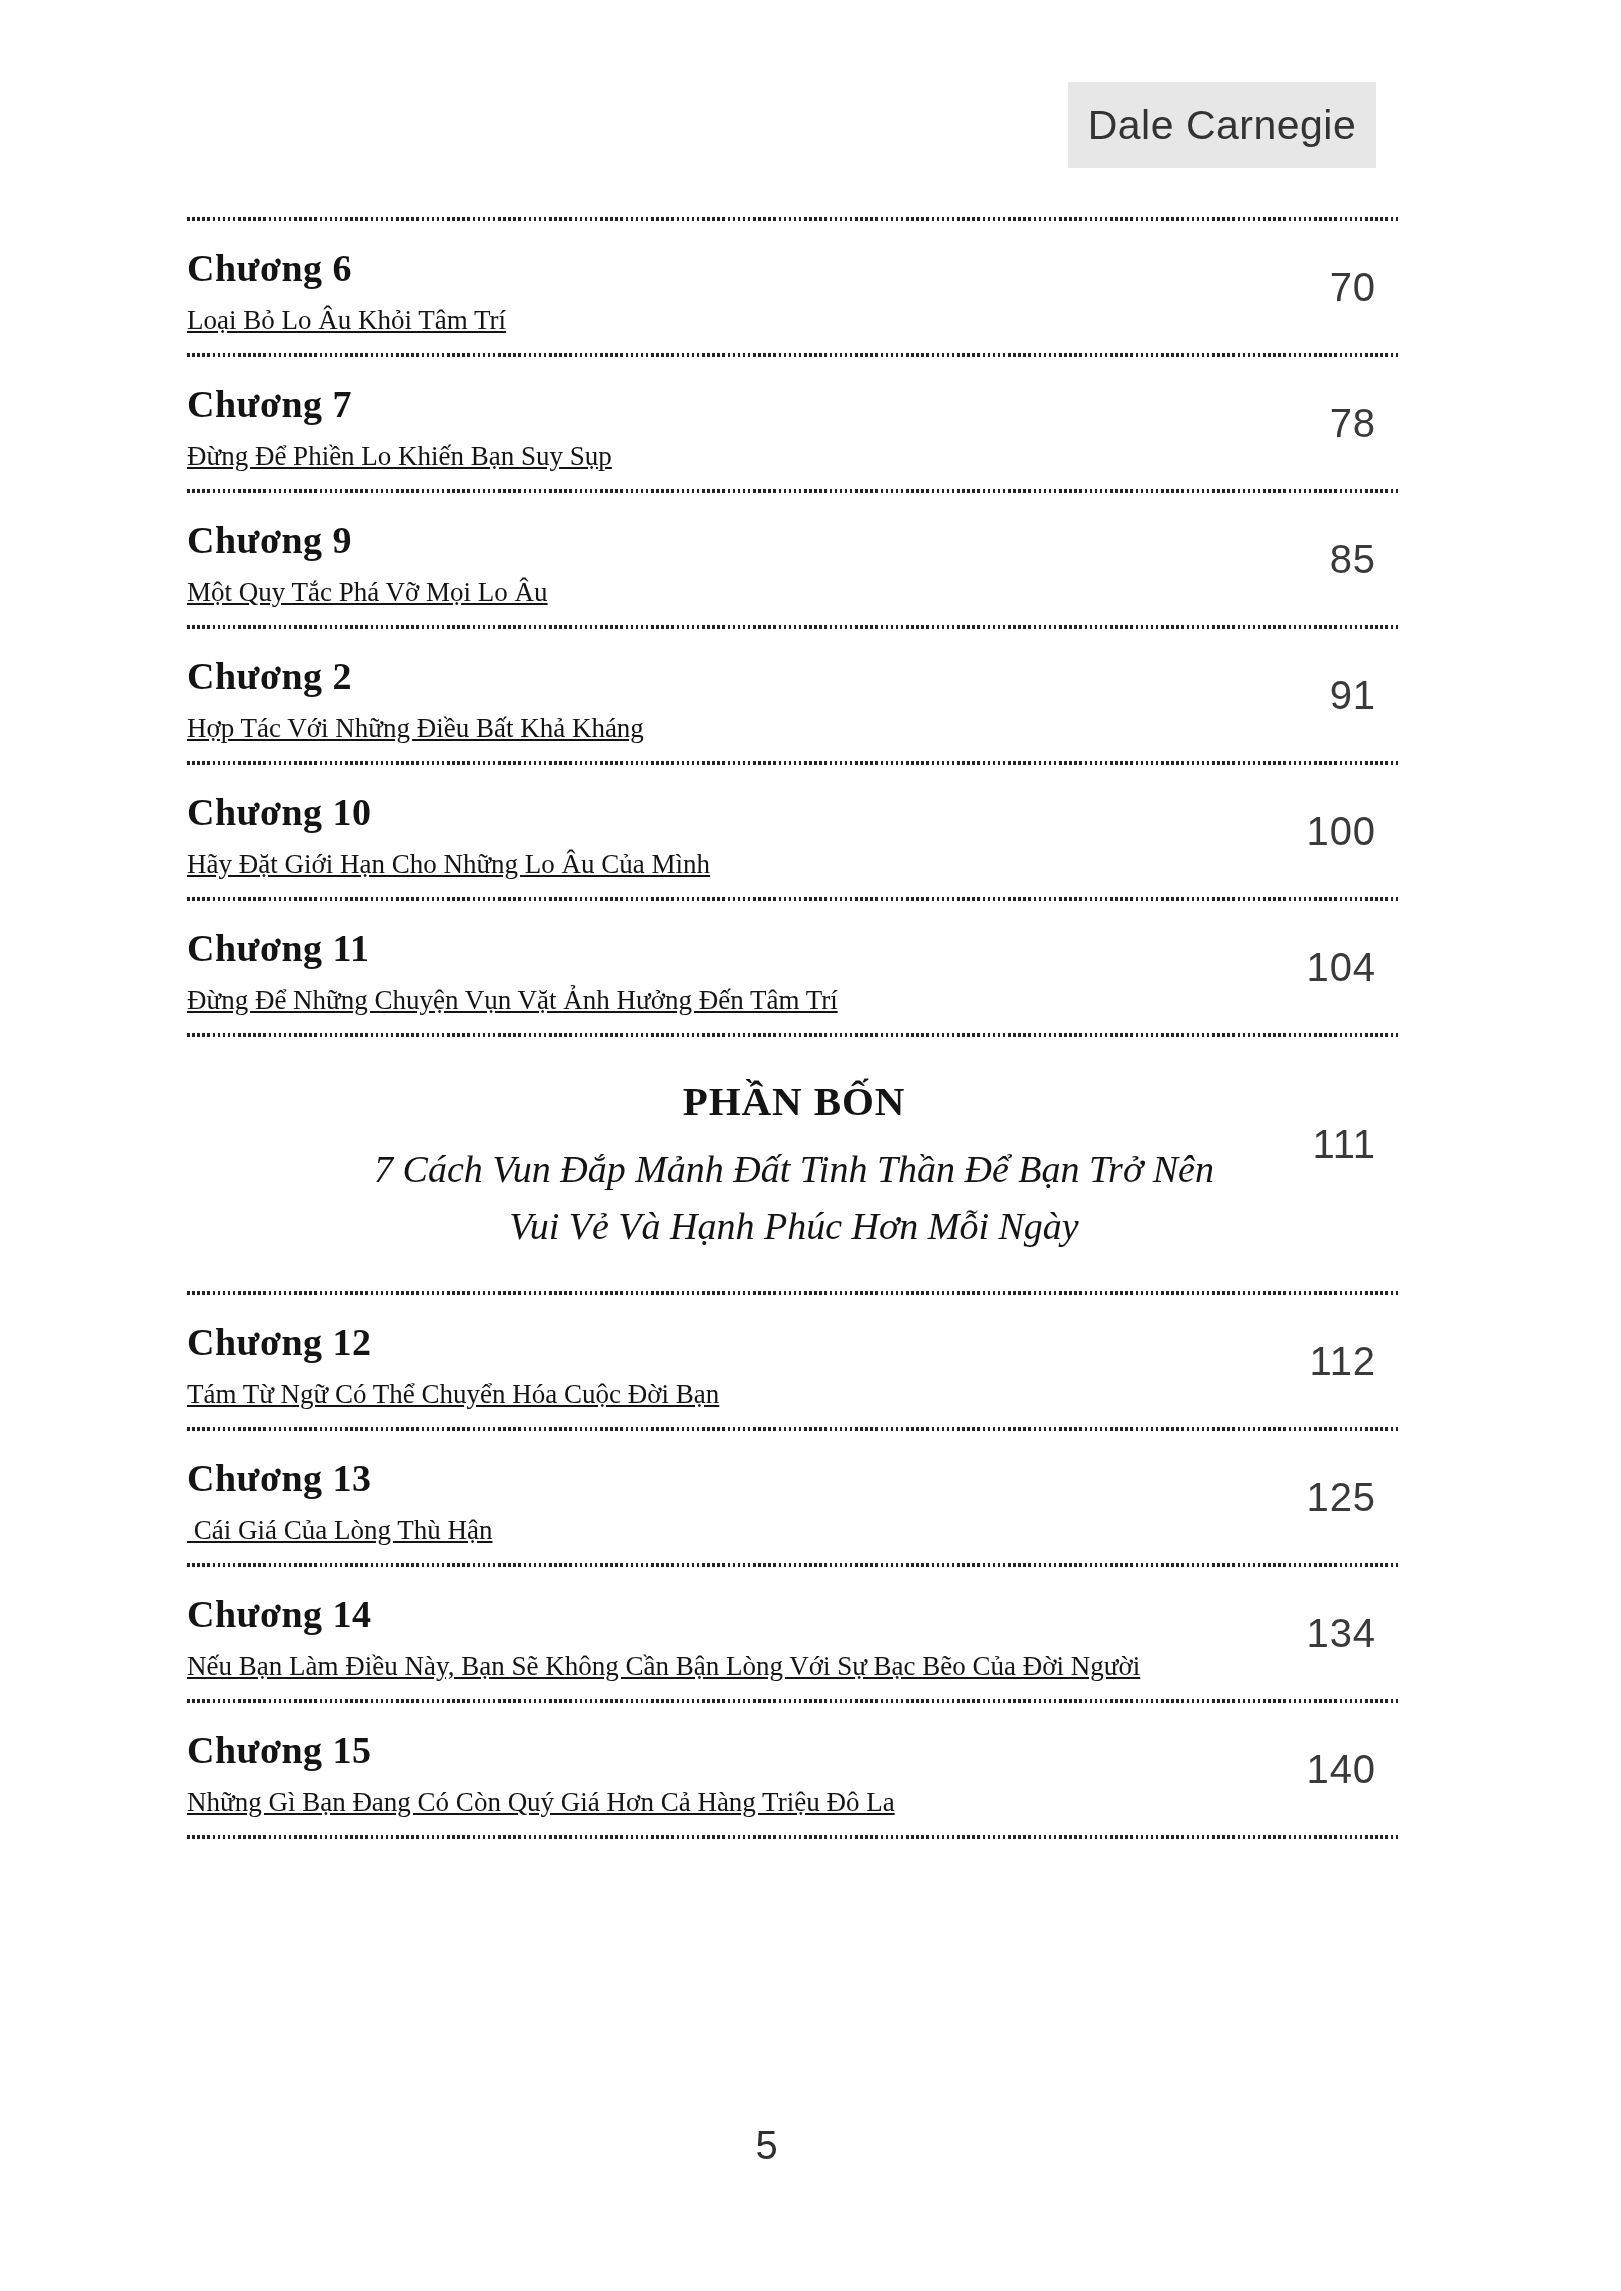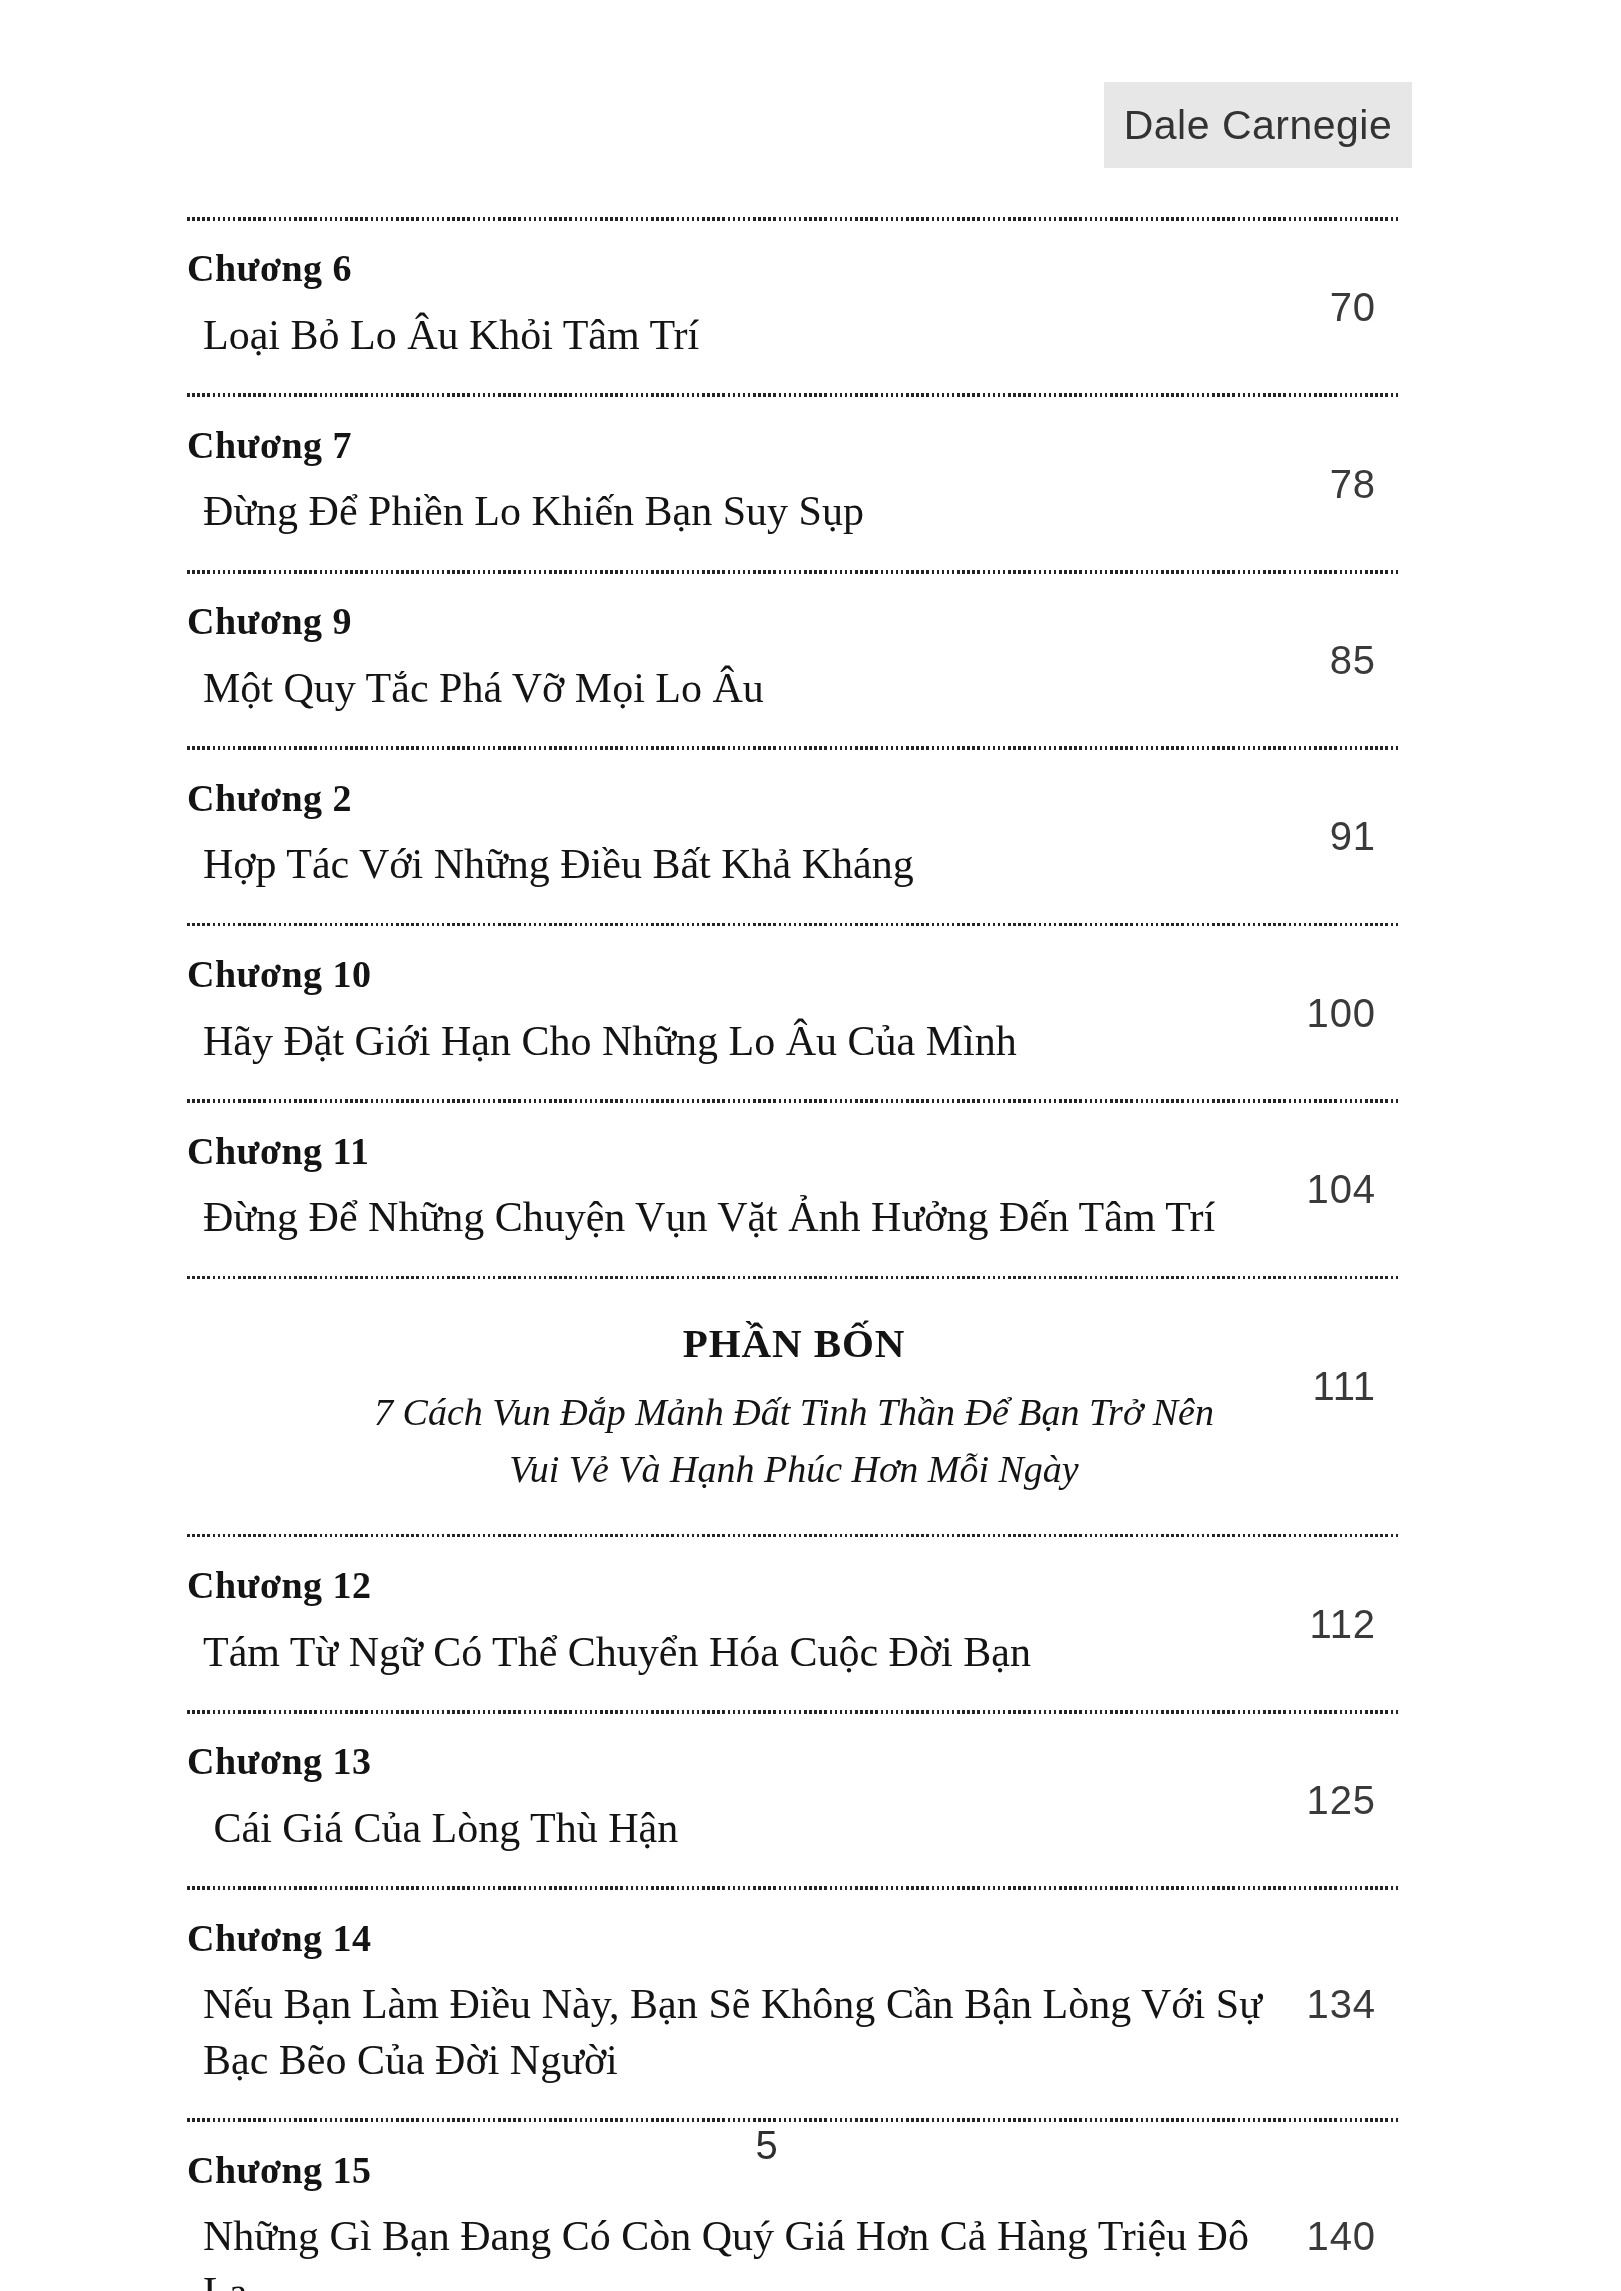--- a/index.html
+++ b/index.html
@@ -10,21 +10,21 @@
   body {
     width: 1621px;
     height: 2291px;
     position: relative;
     overflow: hidden;
     font-family: "Liberation Serif", serif;
     color: #141414;
   }
   .header-badge {
     position: absolute;
-    left: 1104px;
+    left: 1068px;
     top: 82px;
     width: 308px;
     height: 86px;
     background: #e8e7e7;
     display: flex;
     align-items: center;
     justify-content: center;
   }
   .header-badge span {
     font-family: "Liberation Sans", sans-serif;
@@ -48,25 +48,26 @@
   }
   .chapter {
     margin: 0 0 11.4px 0;
     font-weight: 700;
     font-size: 38px;
     line-height: 1.2;
     letter-spacing: 0.5px;
     color: #141414;
   }
   .title {
-    margin: 16px;
+    margin: 0;
     font-weight: 400;
-    font-size: 42px;
+    font-size: 27px;
     line-height: 1.32;
     color: #141414;
+    text-decoration: underline;
   }
   .title.justify {
     text-align: justify;
   }
   .pagenum {
     position: absolute;
     right: 25px;
     top: 50%;
     transform: translateY(-50%);
     font-family: "Liberation Sans", sans-serif;

